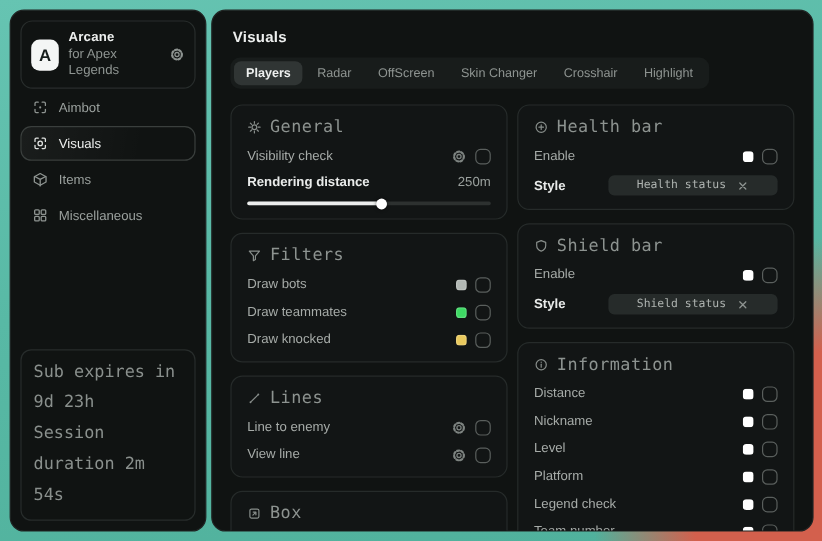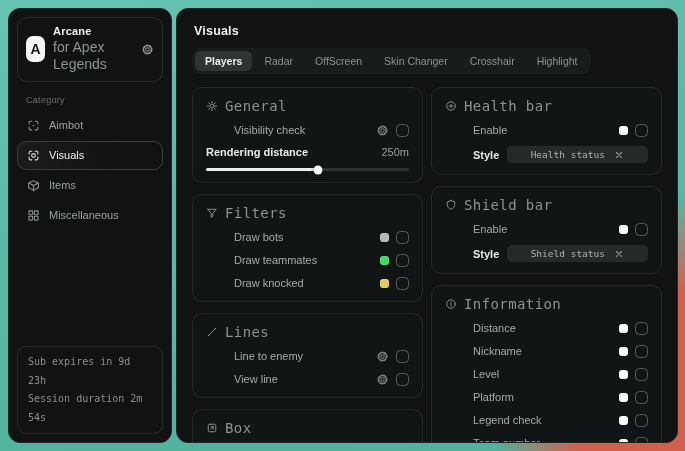--- a/index.html
+++ b/index.html
@@ -14,45 +14,45 @@
   .window { position:absolute; left:8px; top:8px; width:670px; height:435px; display:flex; gap:4px; }
   .panel { background:#101312; border:1px solid #202423; border-radius:12px; }
 
   
   .sidebar { width:164px; padding:8px; display:flex; flex-direction:column; }
   .logo-card { display:flex; align-items:center; gap:8px; border:1px solid #282d2c; border-radius:10px; padding:7px 8px; }
   .logo { width:26px; height:26px; border-radius:7px; background:#f4f6f5; color:#161d1b;
           display:grid; place-items:center; font-weight:700; font-size:14px; }
   .logo-text { line-height:1.25; }
   .logo-title { font-size:11px; font-weight:700; color:#edefee; letter-spacing:.2px; }
-  .logo-sub { font-size:14px; color:#8e9491; }
+  .logo-sub { font-size:11px; color:#8e9491; }
   .logo-gear { margin-left:auto; color:#8e9491; display:flex; }
   .category { font-size:9px; color:#6d7370; margin:13px 0 5px 9px; letter-spacing:.3px; }
   .nav-item { display:flex; align-items:center; gap:9px; padding:7px 9px; margin:1px 0;
               border:1px solid transparent; border-radius:9px; color:#9aa09d; font-size:11px; cursor:pointer; }
   .nav-item .nicon { display:flex; color:#8e9491; }
   .nav-item.active { border-color:#3a3f3d; color:#edefee;
               background:linear-gradient(100deg, rgba(255,255,255,.045), rgba(255,255,255,0) 70%); }
   .nav-item.active .nicon { color:#dfe2e0; }
   .sidebar-footer { margin-top:auto; border:1px solid #272c2b; border-radius:9px; padding:6px 10px;
-              font-family:"DejaVu Sans Mono", monospace; font-size:10px; color:#8a908d; line-height:1.85; }
+              font-family:"DejaVu Sans Mono", monospace; font-size:14px; color:#8a908d; line-height:1.85; }
 
   
   .main { flex:1; padding:13px 15px; overflow:hidden; }
   .page-title { margin:2px 0 0 2px; font-size:12.5px; font-weight:700; color:#edefee; letter-spacing:.2px; }
   .tabs { display:inline-flex; gap:2px; background:#181c1b; border-radius:8px; padding:3px; margin-top:10px; }
   .tab { font-size:10.5px; color:#8e9491; padding:4px 10px; border-radius:6px; cursor:pointer; white-space:nowrap; }
   .tab.active { background:#303534; color:#edefee; font-weight:600; }
   .columns { display:flex; gap:8px; margin-top:13px; align-items:flex-start; }
   .col { flex:1; min-width:0; }
   .card { border:1px solid #262b2a; border-radius:10px; padding:10px 13px 11px; margin-bottom:11px; background:#121515; }
   .card-head { display:flex; align-items:center; gap:7px; color:#8d9390;
                font-family:"DejaVu Sans Mono", monospace; font-size:14px; letter-spacing:.4px; }
   .card-head .hicon { display:flex; color:#878d8a; }
-  .row { display:flex; align-items:center; margin-top:9px; min-height:14px;margin-left:28px; }
+  .row { display:flex; align-items:center; margin-top:9px; min-height:14px; }
   .row-label { font-size:11px; color:#a6aba8; }
   .row-label.bright { color:#e9ebea; font-weight:600; }
   .controls { margin-left:auto; display:flex; align-items:center; gap:7px; }
   .gear-btn { display:flex; color:#7d8380; cursor:pointer; }
   .swatch { width:9px; height:9px; border-radius:3px; border:1px solid rgba(255,255,255,.16); cursor:pointer; }
   .checkbox { width:13px; height:13px; border:1.5px solid #5a5f5d; border-radius:4.5px; cursor:pointer; }
   .slider-wrap { margin-top:9px; }
   .slider-top { display:flex; align-items:center; }
   .slider-value { margin-left:auto; font-size:11px; color:#9aa09d; }
   .slider { position:relative; height:3px; background:#2d3130; border-radius:2px; margin-top:10px; cursor:pointer; }
@@ -75,21 +75,20 @@
         <div class="logo-title">Arcane</div>
         <div class="logo-sub">for Apex Legends</div>
       </div>
       <span class="logo-gear">
           <svg width="13" height="13" viewBox="0 0 24 24" fill="none" stroke="currentColor" stroke-width="2" stroke-linecap="round" stroke-linejoin="round">
             <circle cx="12" cy="12" r="7.5" stroke-width="3.4" stroke-dasharray="3.2 3.1"></circle>
             <circle cx="12" cy="12" r="3.2"></circle>
           </svg>
         </span>
     </div>
-    <div class="category">Category</div>
     <nav id="nav">
         <div class="nav-item">
           <span class="nicon">
             <svg width="13" height="13" viewBox="0 0 24 24" fill="none" stroke="currentColor" stroke-width="2" stroke-linecap="round" stroke-linejoin="round">
               <path d="M4 9V6a2 2 0 0 1 2-2h3M15 4h3a2 2 0 0 1 2 2v3M20 15v3a2 2 0 0 1-2 2h-3M9 20H6a2 2 0 0 1-2-2v-3"></path>
               <circle cx="12" cy="12" r="1.6" fill="currentColor" stroke="none"></circle>
             </svg>
           </span>
           <span>Aimbot</span>
         </div>

